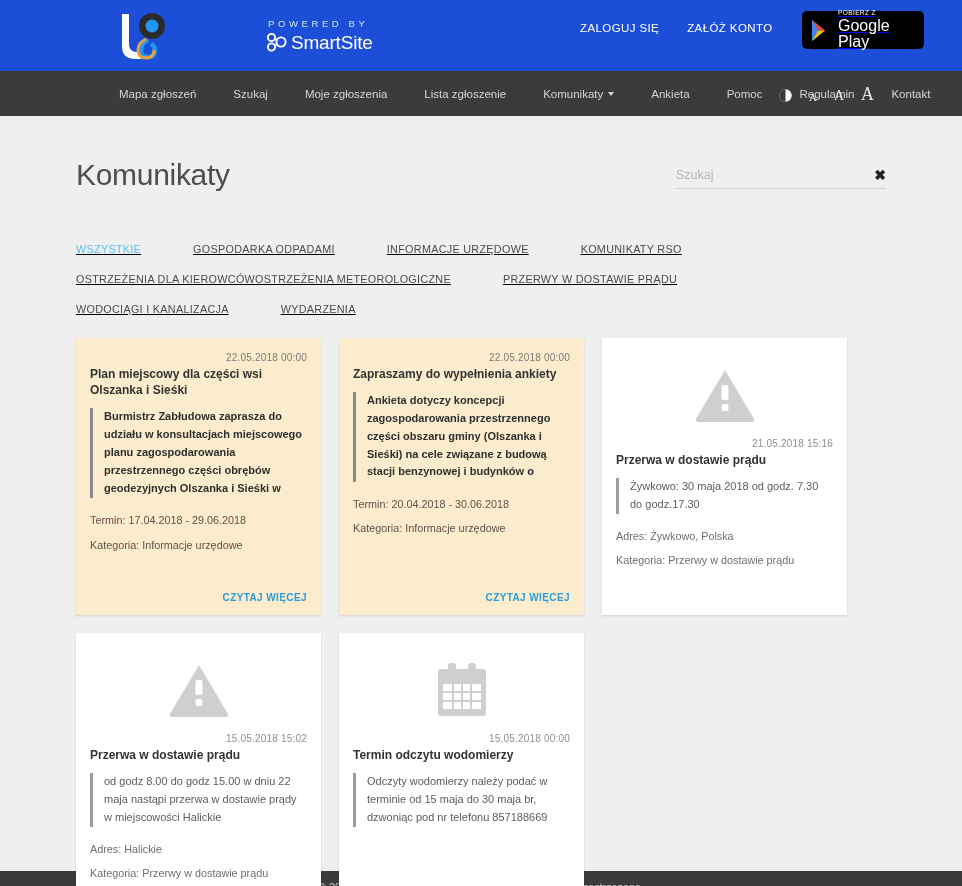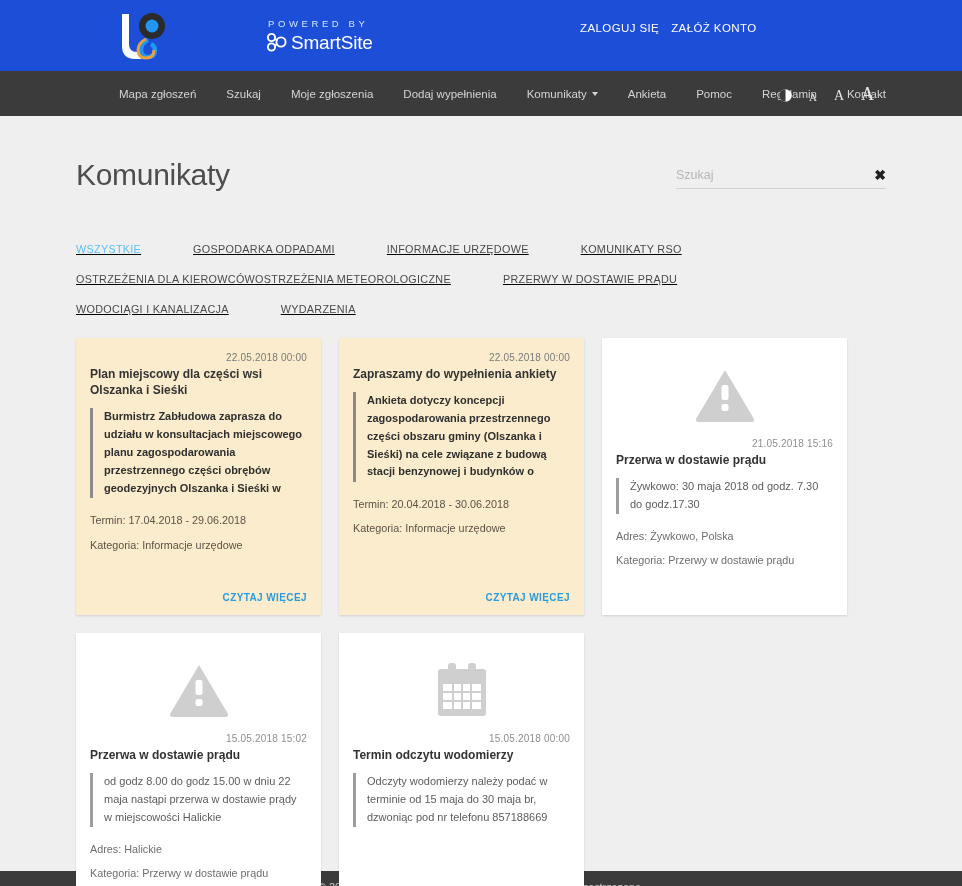--- a/index.html
+++ b/index.html
@@ -22,42 +22,42 @@
     color: #cfe7fb; font-size: 9.5px; letter-spacing: 3.6px;
     font-weight: 400; line-height: 12px; padding-left: 2px;
   }
   .smartsite { display: flex; align-items: center; margin-top: 2px; }
   .ss-icon { width: 21px; height: 21px; display: block; }
   .ss-text {
     color: #ffffff; font-size: 19px; font-weight: 400;
     letter-spacing: -.2px; margin-left: 4px;
   }
 
-  .top-links { position: absolute; left: 580px; top: 22px; display: flex; gap: 12px; }
+  .top-links { position: absolute; left: 580px; top: 22px; display: flex; gap: 28px; }
   .top-link {
     color: #ffffff; font-size: 11.5px; letter-spacing: .4px;
     text-decoration: none; font-weight: 400; white-space: nowrap;
   }
 
   .gplay {
     position: absolute; right: 38px; top: 11px;
     width: 122px; height: 38px; background: #000; border-radius: 5px;
     display: flex; align-items: center; padding: 0 7px;
   }
   .gplay-tri { width: 23px; height: 25px; flex: 0 0 23px; }
   .gplay-txt { margin-left: 6px; line-height: 1; }
   .gplay-small { color: #fff; font-size: 6.5px; letter-spacing: .4px; display: block; }
   .gplay-big { color: #fff; font-size: 16px; font-weight: 400; display: block; margin-top: 1px; }
 
   
   .navbar {
     height: 45px; background: #3b3b3b;
     display: flex; align-items: center; position: relative;
   }
-  .nav-items { display: flex; align-items: center; margin-left: 104px; gap: 0; }
+  .nav-items { display: flex; align-items: center; margin-left: 104px; gap: 7px; }
   .nav-item {
     color: #d4d4d4; font-size: 11.5px; padding: 0 15px;
     text-decoration: none; white-space: nowrap; display: flex; align-items: center;
   }
   .caret {
     display: inline-block; margin-left: 5px;
     border-left: 3.5px solid transparent; border-right: 3.5px solid transparent;
     border-top: 4px solid #d4d4d4;
   }
   .a11y { position: absolute; right: 88px; display: flex; align-items: flex-end; gap: 17px; }
@@ -177,35 +177,47 @@
         <span class="ss-text">SmartSite</span>
       </div>
     </div>
   </div>
 
   <div class="top-links">
     <a class="top-link" href="#">ZALOGUJ SIĘ</a>
     <a class="top-link" href="#">ZAŁÓŻ KONTO</a>
   </div>
 
+  <a class="gplay" href="#">
+    <svg class="gplay-tri" viewBox="0 0 23 25">
+      <path d="M3 2 L16 12.5 L3 23 Z" fill="#34a853"></path>
+      <path d="M3 2 L3 23 L9.5 12.5 Z" fill="#4285f4"></path>
+      <path d="M9.5 12.5 L16 12.5 L3 23 Z" fill="#fbbc04"></path>
+      <path d="M9.5 12.5 L16 12.5 L3 2 Z" fill="#ea4335"></path>
+    </svg>
+    <span class="gplay-txt">
+      <span class="gplay-small">POBIERZ Z</span>
+      <span class="gplay-big">Google Play</span>
+    </span>
+  </a>
 </div>
 
 <div class="navbar">
   <div class="nav-items">
     <a class="nav-item" href="#">
         <span>Mapa zgłoszeń</span>
       </a>
     <a class="nav-item" href="#">
         <span>Szukaj</span>
       </a>
     <a class="nav-item" href="#">
         <span>Moje zgłoszenia</span>
       </a>
     <a class="nav-item" href="#">
-        <span>Dodaj wypełnienia</span>
+        <span>Lista zgłoszenie</span>
       </a>
     <a class="nav-item" href="#">
         <span>Komunikaty</span>
         <i class="caret"></i>
       </a>
     <a class="nav-item" href="#">
         <span>Ankieta</span>
       </a>
     <a class="nav-item" href="#">
         <span>Pomoc</span>

